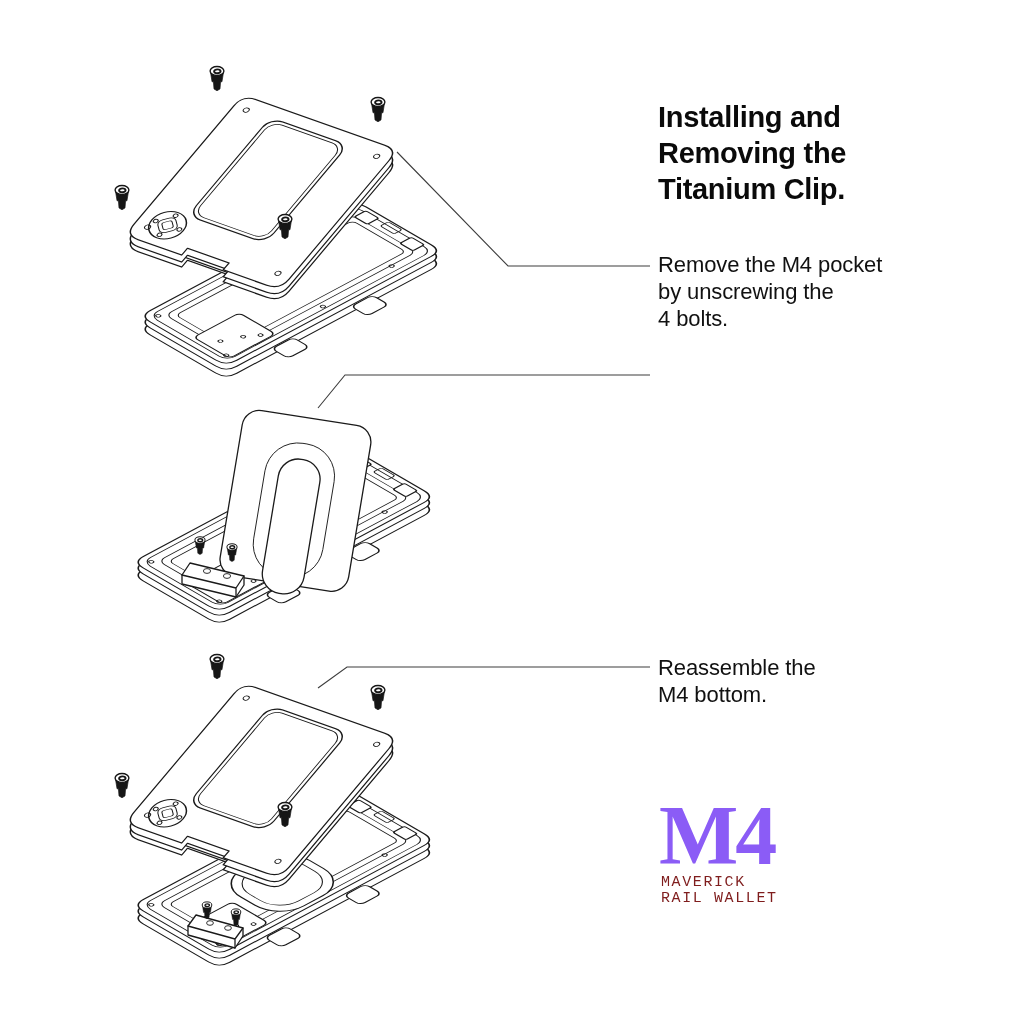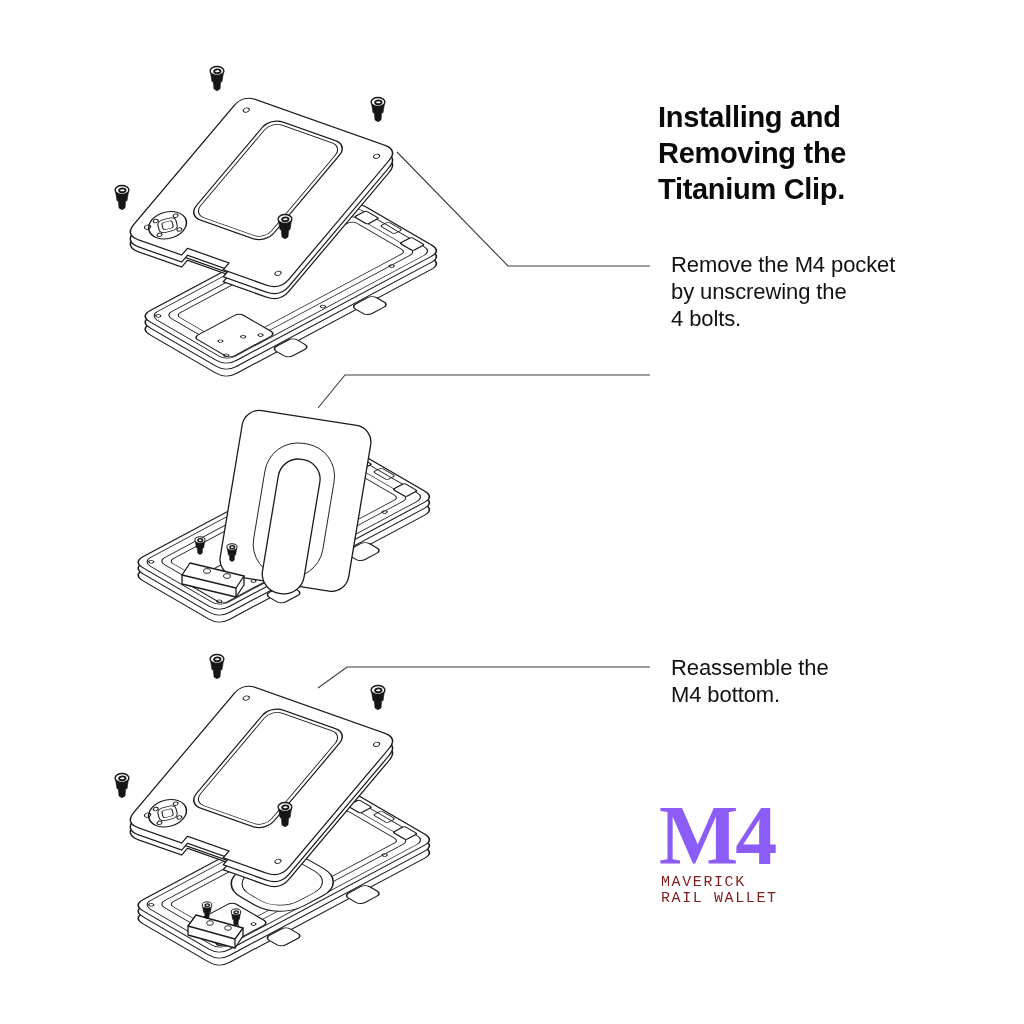--- a/index.html
+++ b/index.html
@@ -2,21 +2,21 @@
 <html><head>
 <meta charset="utf-8">
 <style>
   html,body{margin:0;padding:0;background:#ffffff;}
   #page{position:relative;width:1024px;height:1012px;background:#ffffff;overflow:hidden;
         font-family:"Liberation Sans",sans-serif;color:#0c0c0c;}
   #art{position:absolute;left:0;top:0;width:1024px;height:1024px;}
   .title{position:absolute;left:658px;top:99px;font-size:29px;line-height:36px;font-weight:bold;
          letter-spacing:-0.3px;white-space:pre-line;color:#0a0a0a;}
   .para{position:absolute;left:658px;font-size:22px;line-height:26.8px;letter-spacing:-0.1px;
-        white-space:pre-line;color:#111111;margin-left:13px;}
+        white-space:pre-line;color:#111111;}
   #para-remove{top:252px;}
   #para-feed{top:361px;}
   #para-reassemble{top:655px;}
   .wordmark{position:absolute;left:659px;top:794px;font-family:"Liberation Serif",serif;
             font-weight:bold;font-size:84px;line-height:84px;letter-spacing:-3px;color:#8b5cf6;}
   .wordsub{position:absolute;left:661px;top:875px;font-family:"Liberation Mono",monospace;
            font-weight:normal;font-size:15px;line-height:16px;letter-spacing:1.6px;
            white-space:pre-line;color:#7f1d1d;}
   svg .ln{fill:none;stroke:#1a1a1a;stroke-width:1.3;stroke-linejoin:round;stroke-linecap:round;}
   svg .fw{fill:#ffffff;stroke:#1a1a1a;stroke-width:1.3;stroke-linejoin:round;}

